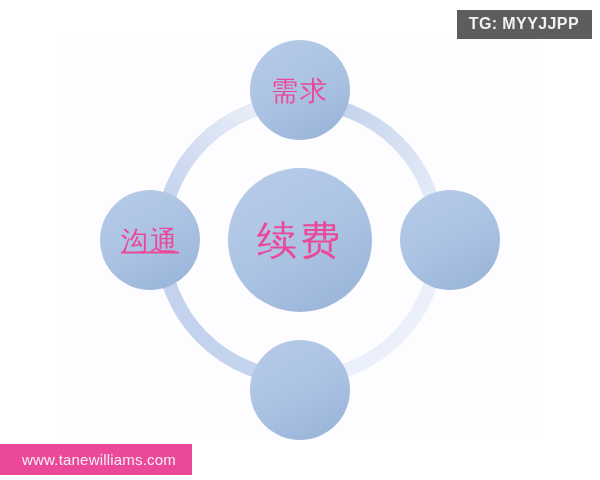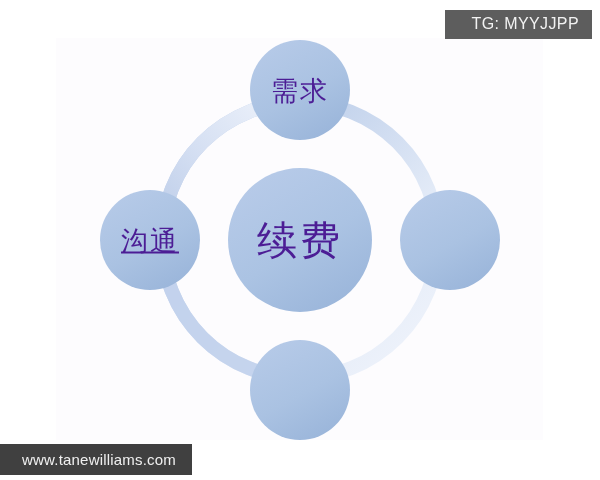--- a/index.html
+++ b/index.html
@@ -40,21 +40,21 @@
     left: 0;
     top: 0;
     width: 600px;
     height: 480px;
   }
 
   
   .node-label {
     position: absolute;
     text-align: left;
-    color: #4c1d95;
+    color: #ec4899;
     font-family: "Liberation Serif", "DejaVu Serif", serif;
     font-weight: 400;
     letter-spacing: 1px;
     white-space: nowrap;
     line-height: 1;
     transform: translate(-50%, -50%);
     pointer-events: none;
   }
   .node-label.center {
     font-size: 40px;
@@ -67,30 +67,31 @@
 
   
   .tg-badge {
     position: absolute;
     right: 8px;
     top: 10px;
     background: #5d5d5d;
     color: #f2f2f2;
     font-size: 16px;
     font-family: "Liberation Sans", "DejaVu Sans", sans-serif;
-    padding: 6px 13px 7px 26px;
+    padding: 6px 13px 7px 12px;
     letter-spacing: 0.4px;
     line-height: 1;
+    font-weight: bold;
   }
 
   .watermark {
     position: absolute;
     left: 0;
     bottom: 5px;
-    background: #404040;
+    background: #ec4899;
     color: #f0f0f0;
     font-size: 15px;
     font-family: "Liberation Sans", "DejaVu Sans", sans-serif;
     padding: 8px 16px 8px 22px;
     letter-spacing: 0.2px;
     line-height: 1;
   }
 </style>
 </head>
 <body>

